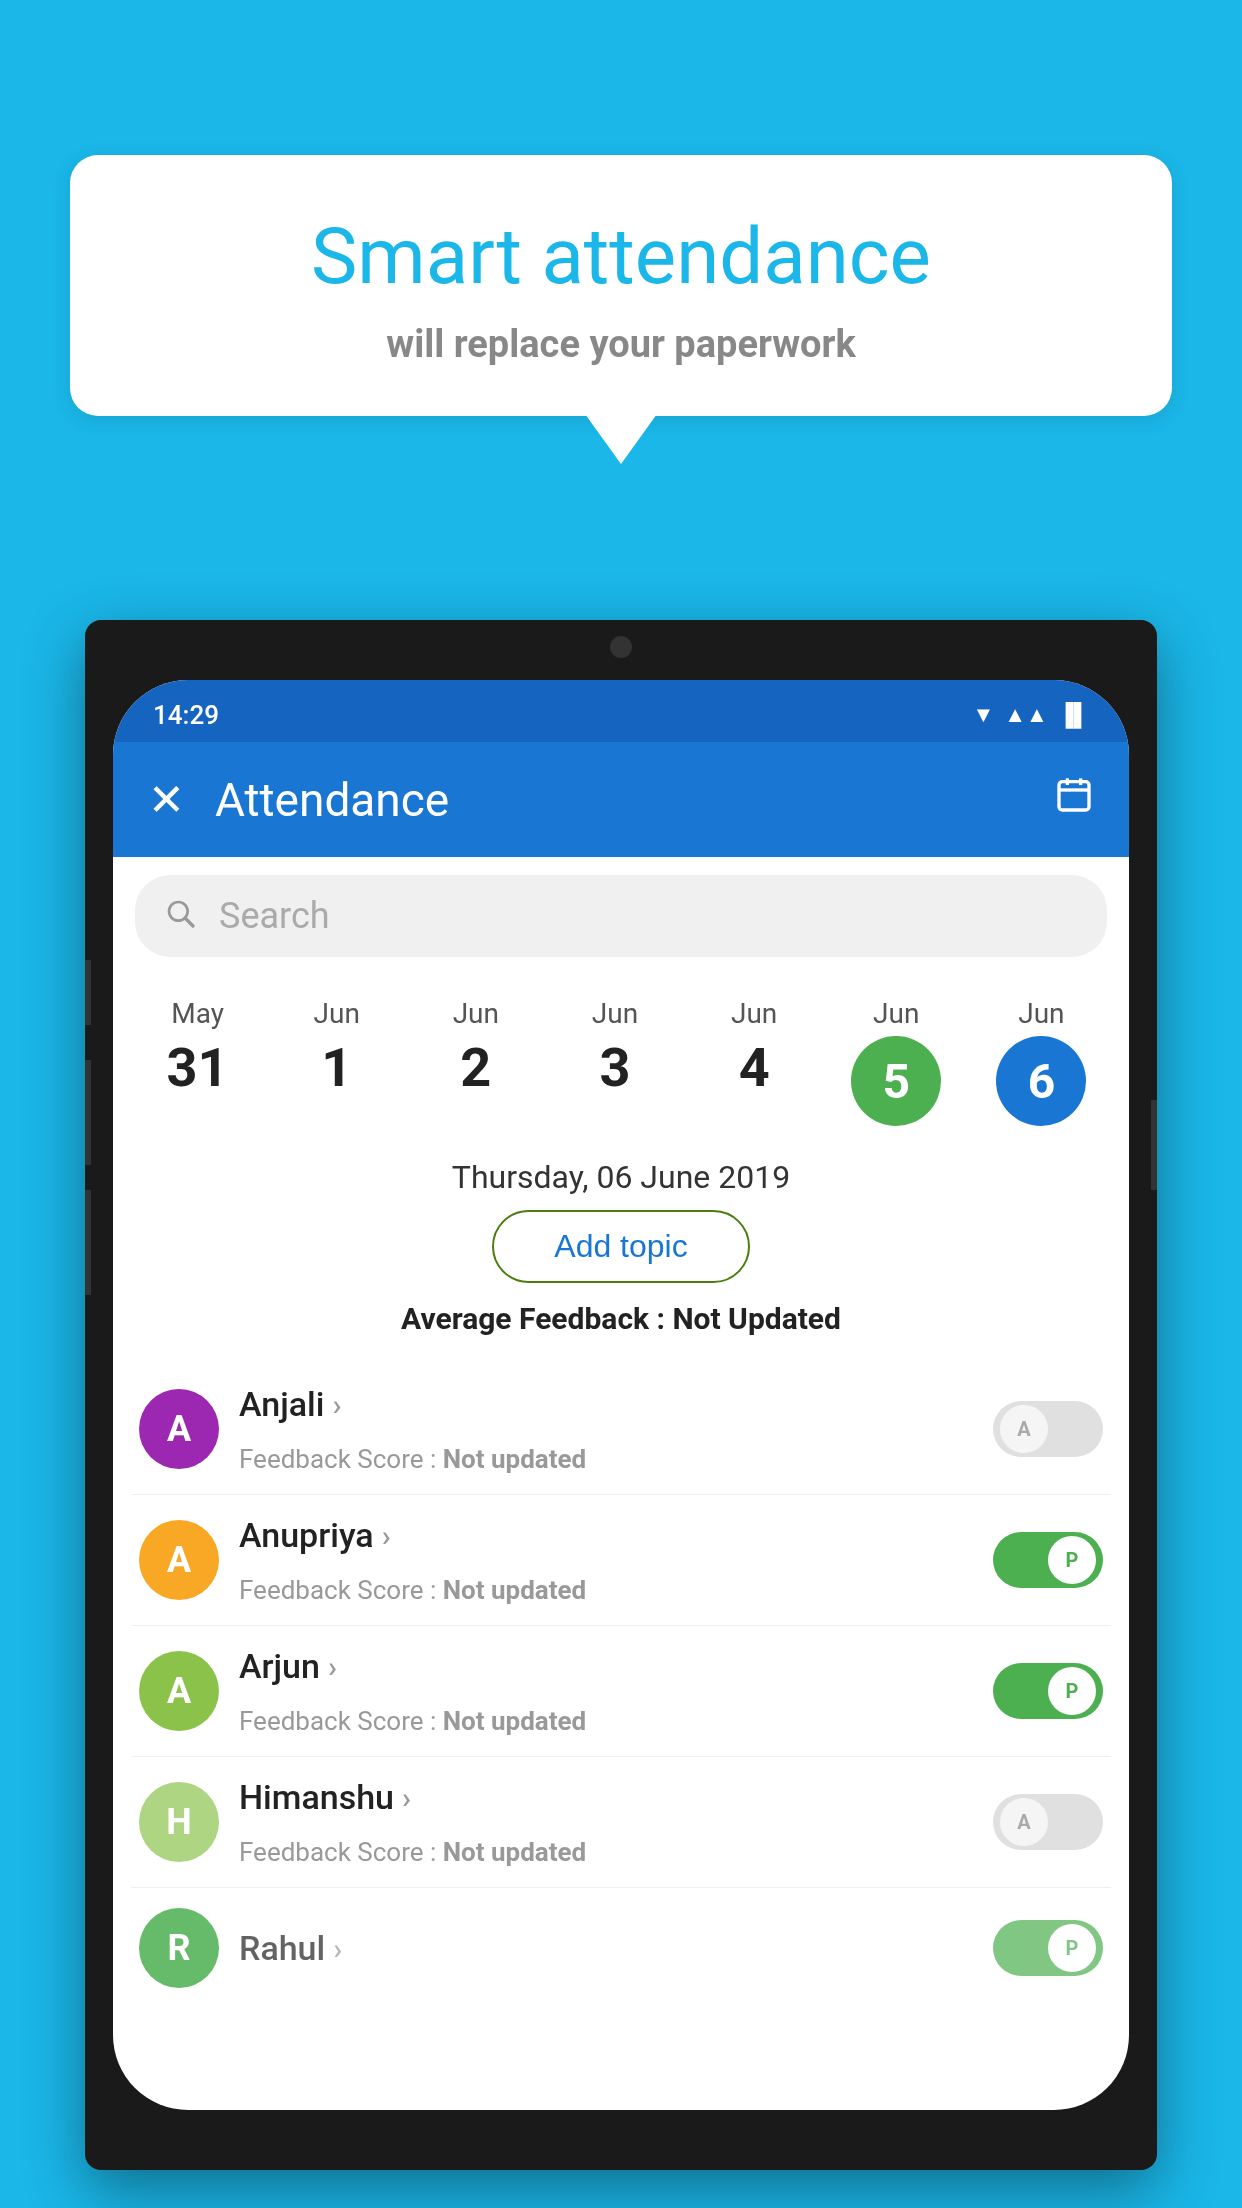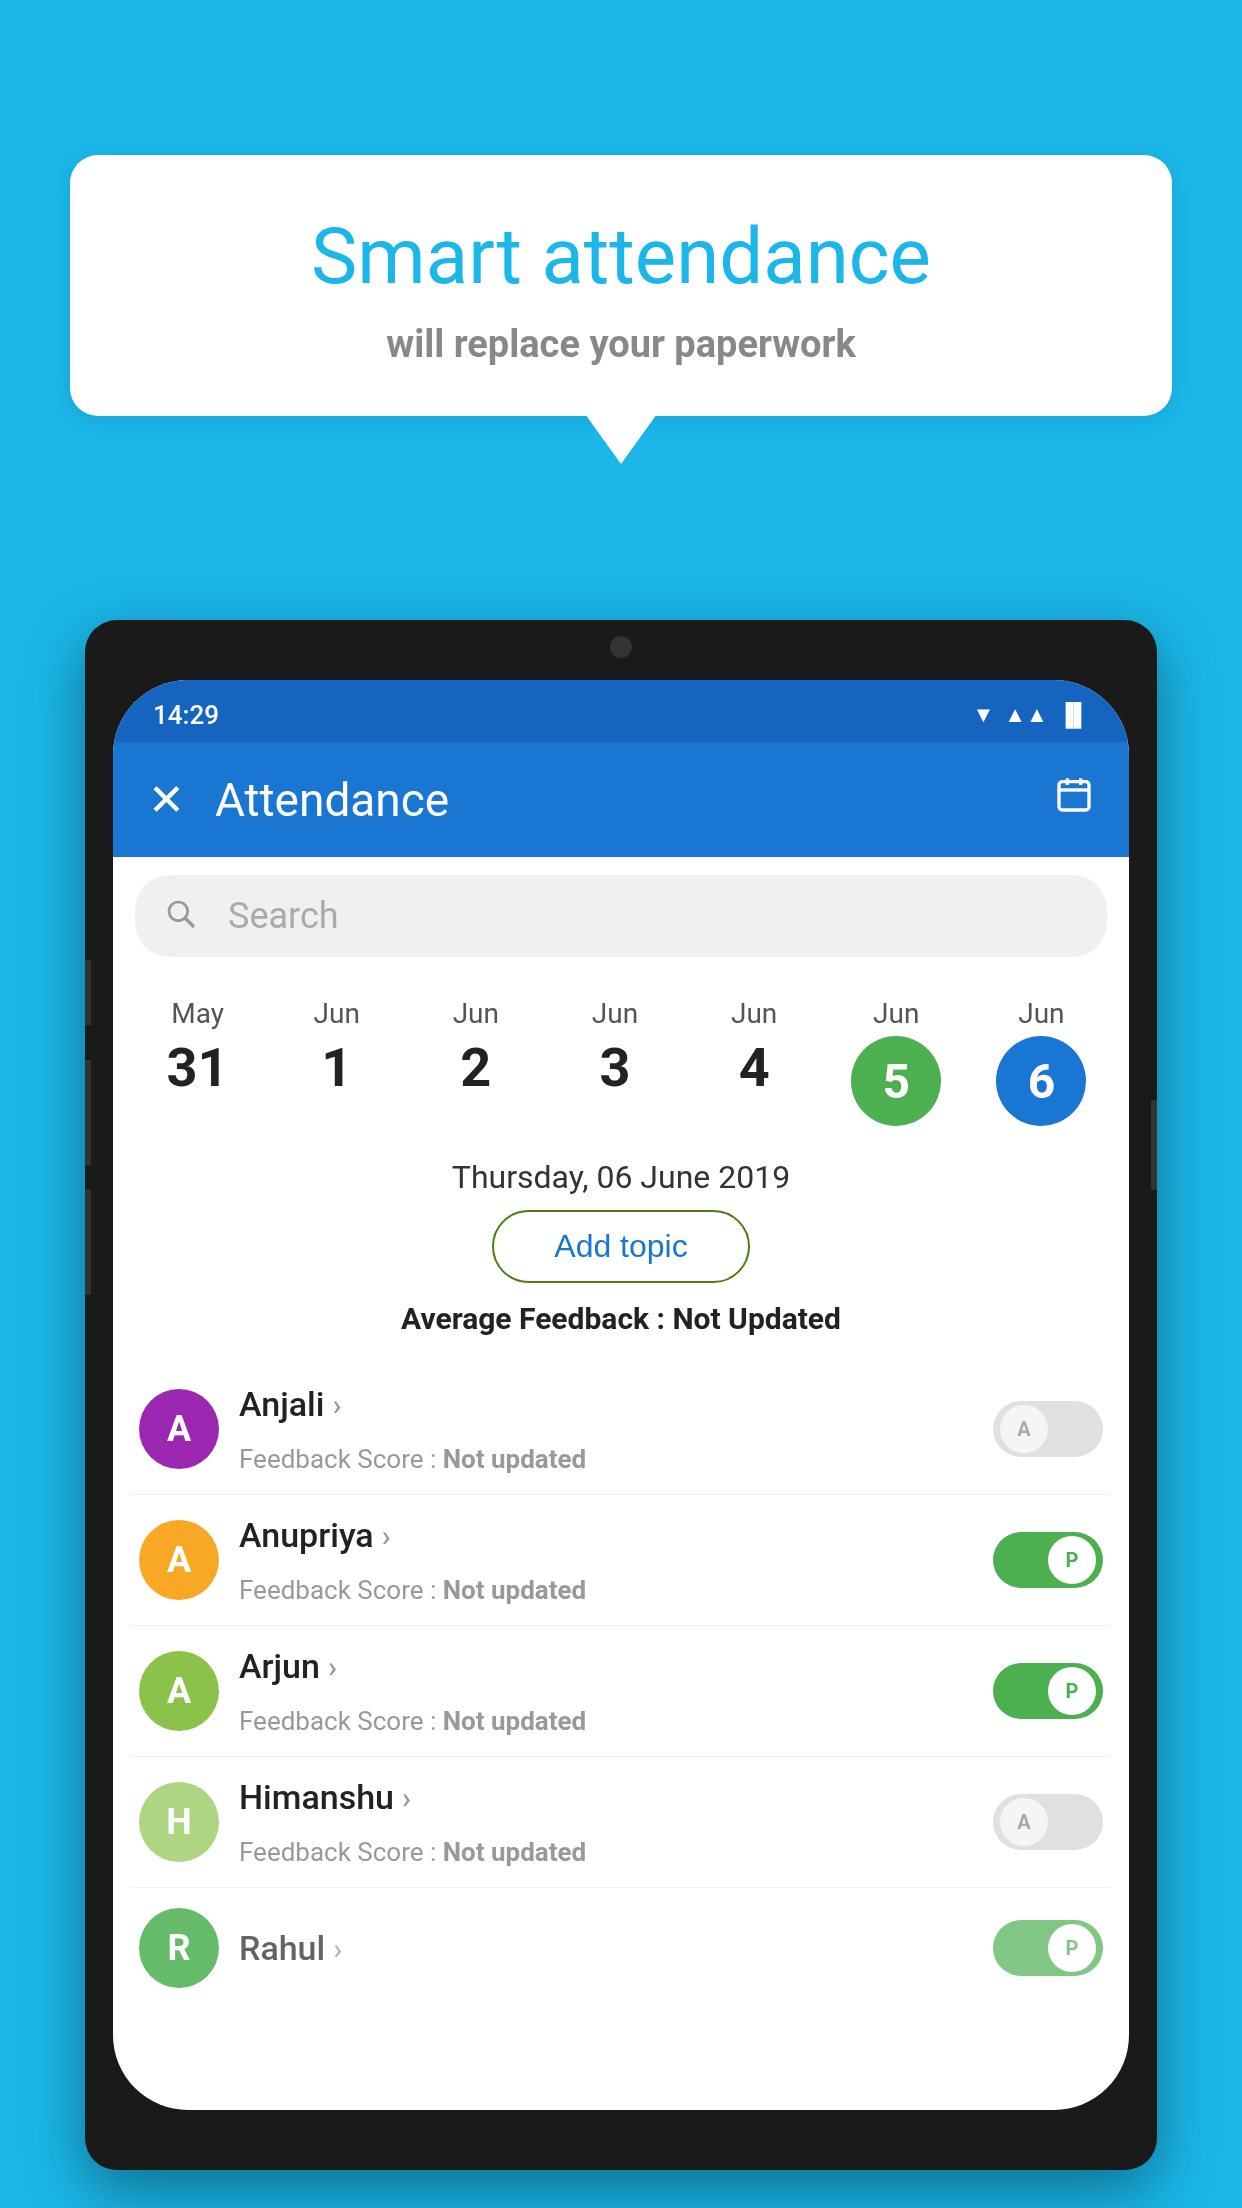--- a/index.html
+++ b/index.html
@@ -51,21 +51,21 @@
     }
 
     
     .phone-frame {
       position: absolute;
       top: 620px;
       left: 85px;
       right: 85px;
       height: 1550px;
       background: #1a1a1a;
-      border-radius: 32px;
+      border-radius: 16px;
       overflow: hidden;
       box-shadow: 0 20px 60px rgba(0,0,0,0.4);
     }
 
     
     .phone-screen {
       position: absolute;
       top: 60px;
       left: 28px;
       right: 28px;
@@ -146,21 +146,21 @@
     }
 
     
     .search-container {
       background: #f0f0f0;
       margin: 18px 22px;
       border-radius: 35px;
       padding: 20px 30px;
       display: flex;
       align-items: center;
-      gap: 31px;
+      gap: 22px;
     }
     .search-input-text {
       font-size: 36px;
       color: #aaa;
     }
 
     
     .date-selector {
       display: flex;
       padding: 10px 15px;

